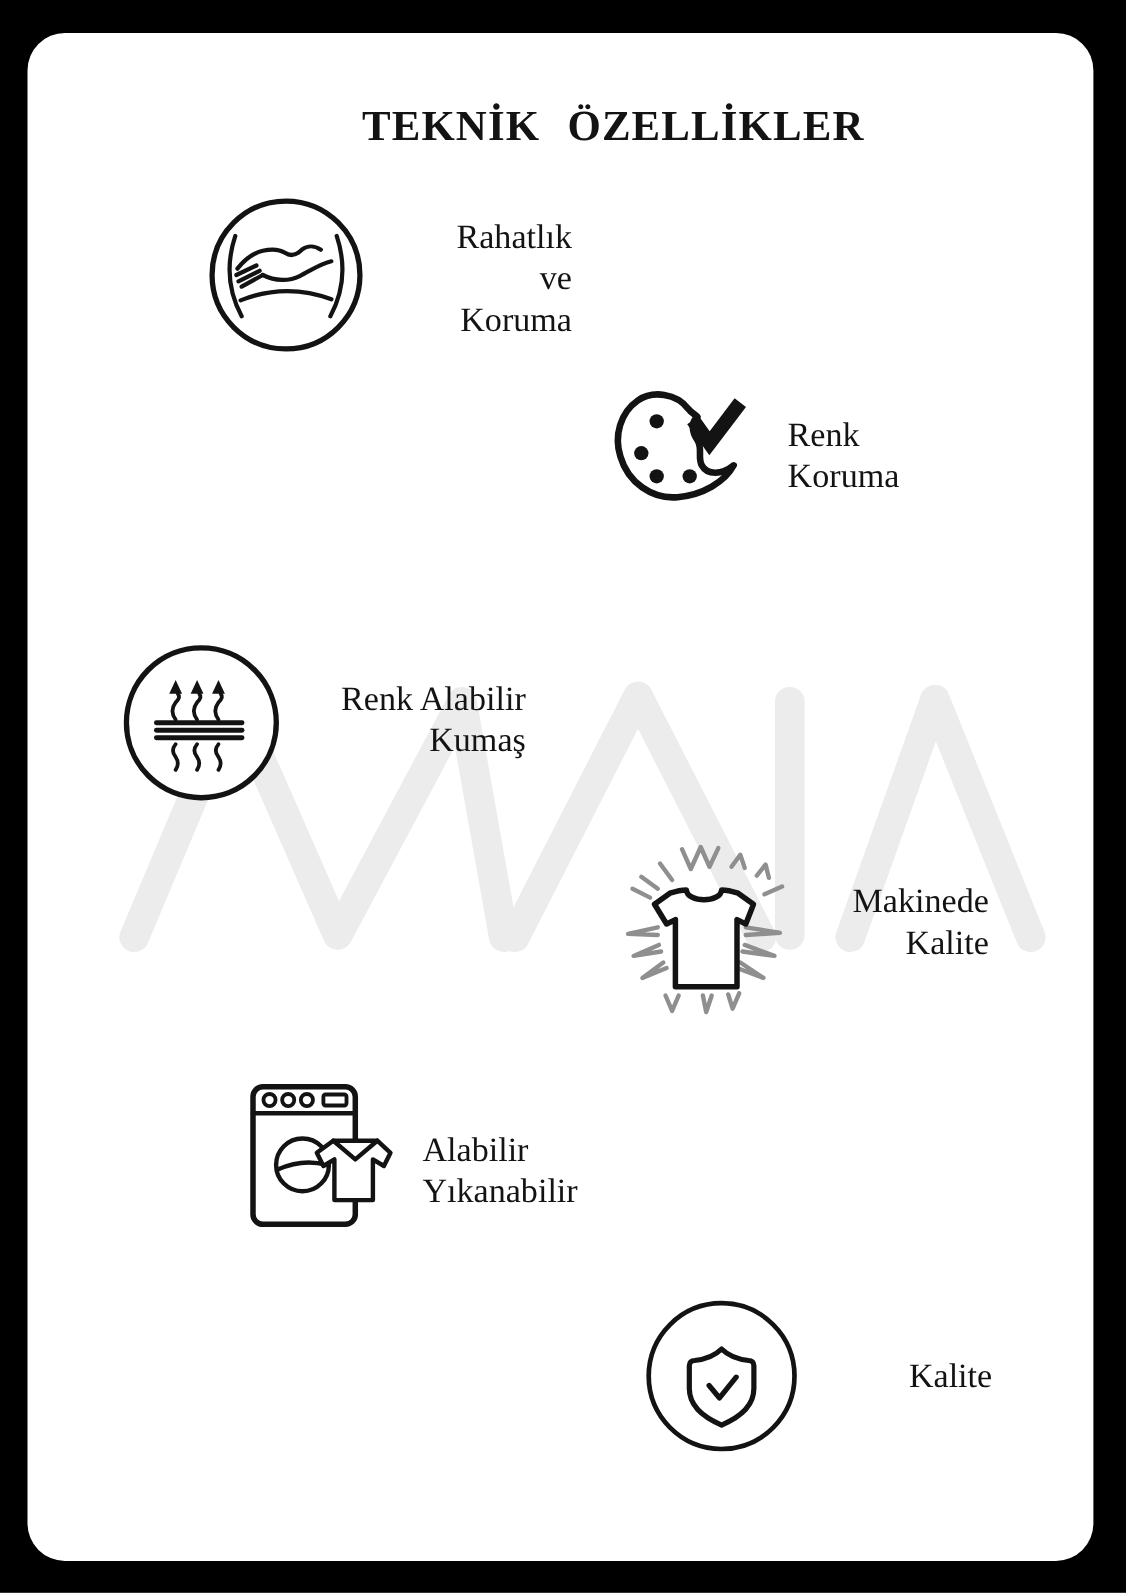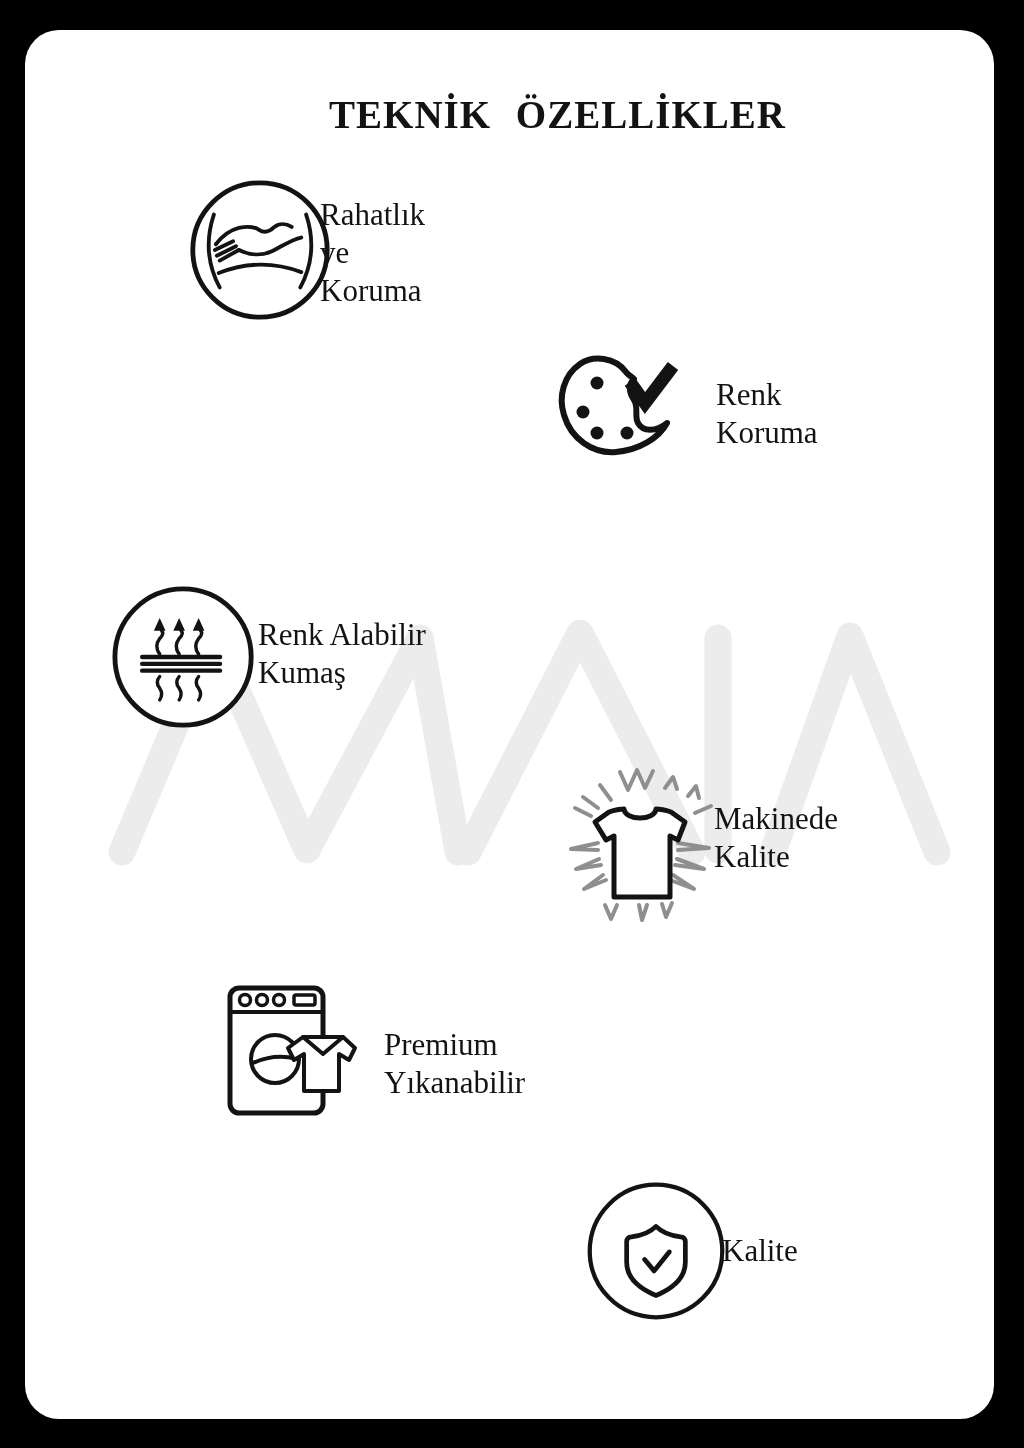--- a/index.html
+++ b/index.html
@@ -15,21 +15,21 @@
   .title{
     position:absolute;left:25px;top:66px;width:969px;
     text-align:center;font-size:39px;color:#131313;
     letter-spacing:1px;word-spacing:14px;white-space:nowrap;margin-left:48px;
   }
   .watermark{position:absolute;left:0;top:0;width:1024px;height:1448px;z-index:1;pointer-events:none;}
   .feature-icon{position:absolute;z-index:2;}
   .feature-label{
     position:absolute;z-index:3;color:#131313;font-size:31px;line-height:38px;
   }
-  .feature-label.centered{text-align:left;}
+  .feature-label.centered{text-align:right;}
   .feature-label div{white-space:nowrap;}
   svg{display:block;}
 </style>
 </head>
 <body>
 
 <div class="card"></div>
 
 <svg class="watermark" viewBox="0 0 1024 1448" aria-label="MAJA">
   <g stroke="#ececec" stroke-width="27" fill="none" stroke-linecap="round" stroke-linejoin="round">
@@ -132,21 +132,21 @@
     <circle cx="42" cy="25" r="5.5" stroke-width="3.5"></circle>
     <circle cx="59" cy="25" r="5.5" stroke-width="3.5"></circle>
     <rect x="74" y="20" width="21" height="10" rx="2" stroke-width="3.5"></rect>
     <circle cx="55" cy="84" r="24" stroke-width="4"></circle>
     <path d="M33,88 Q55,78 77,84" stroke-width="4"></path>
     <path d="M83,62 L68,73 L74,85 L84,79 L84,116 L119,116 L119,79 L129,85 L135,73 L123,62 Z" fill="#fff" stroke-width="4"></path>
     <path d="M83,62 L103,79 L123,62" stroke-width="4"></path>
   </g>
 </svg>
 <div class="feature-label" style="left:384px;top:1026px">
-  <div>Premium</div>
+  <div>Alabilir</div>
   <div>Yıkanabilir</div>
 </div>
 
 <svg class="feature-icon" style="left:585px;top:1180px" width="142" height="142" viewBox="0 0 150 150">
   <g stroke="#131313" fill="none" stroke-linecap="round" stroke-linejoin="round">
     <circle cx="75" cy="75" r="70" stroke-width="4.5" fill="#fff"></circle>
     <path d="M75,49 C69,55 59,59 49,60 C46,60 44,62 44,65 L44,87 C44,102 56,114 75,122
              C94,114 106,102 106,87 L106,65 C106,62 104,60 101,60 C91,59 81,55 75,49 Z" stroke-width="5"></path>
     <path d="M63,84 L73,96 L89,76" stroke-width="5"></path>
   </g>

